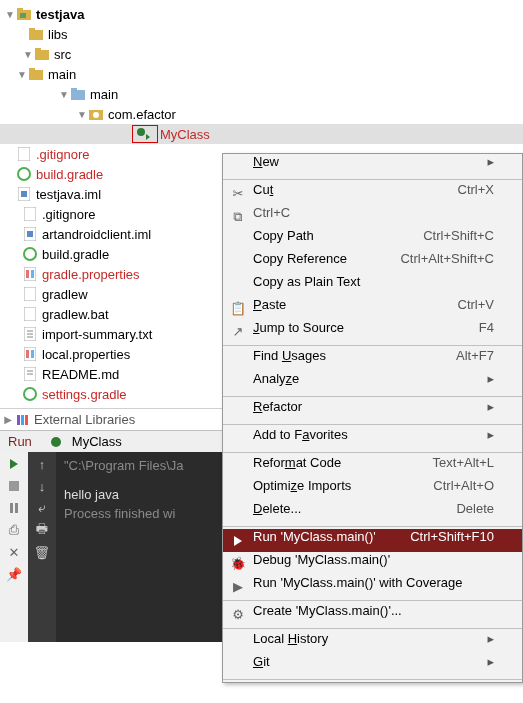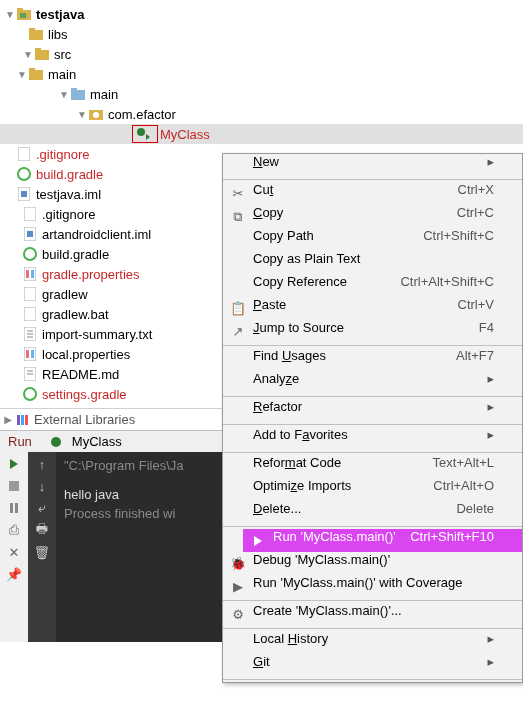--- a/index.html
+++ b/index.html
@@ -27,21 +27,21 @@
   .console .l1{ color:#8a8a8a; }
   .console .l2{ color:#ddd; }
   .gbtn{ width:16px;height:16px;display:flex;align-items:center;justify-content:center;color:#666;}
 
   
   .ctx { position:absolute; left:222px; top:153px; width:301px; background:#f2f2f2; border:1px solid #999; box-shadow:2px 2px 4px rgba(0,0,0,.25); }
   .mi { display:flex; height:23px; padding:0 28px 0 6px; }
   .mi .mic { width:18px; display:inline-flex; align-items:center; justify-content:center; margin-right:6px; color:#666; }
   .mi .mlbl { flex:1; }
   .mi .sc { color:#555; }
-  .mi.hi { background:#d946ef; color:#fff;margin-left:20px; }
+  .mi.hi { background:#7f1d1d; color:#fff; }
   .mi.hi .sc, .mi.hi .mic { color:#fff; }
   .sep { height:1px; background:#c0c0c0; margin:2px 0; }
   u { text-decoration:underline; }
 
   svg { display:block; }
 </style>
 </head>
 <body>
 
 <div class="tree">
@@ -303,36 +303,35 @@
       <span class="sc">▸</span>
     </div>
   <div class="sep"></div>
   <div class="mi">
       <span class="mic">✂</span>
       <span class="mlbl">Cu<u>t</u></span>
       <span class="sc">Ctrl+X</span>
     </div>
   <div class="mi">
       <span class="mic">⧉</span>
-      <span class="mlbl"><u>C</u>opy</span>
       <span class="sc">Ctrl+C</span>
     </div>
   <div class="mi">
       <span class="mic"></span>
       <span class="mlbl">Copy Path</span>
       <span class="sc">Ctrl+Shift+C</span>
     </div>
   <div class="mi">
       <span class="mic"></span>
-      <span class="mlbl">Copy as Plain Text</span>
-    </div>
-  <div class="mi">
-      <span class="mic"></span>
       <span class="mlbl">Copy Reference</span>
       <span class="sc">Ctrl+Alt+Shift+C</span>
+    </div>
+  <div class="mi">
+      <span class="mic"></span>
+      <span class="mlbl">Copy as Plain Text</span>
     </div>
   <div class="mi">
       <span class="mic">📋</span>
       <span class="mlbl"><u>P</u>aste</span>
       <span class="sc">Ctrl+V</span>
     </div>
   <div class="mi">
       <span class="mic">↗</span>
       <span class="mlbl"><u>J</u>ump to Source</span>
       <span class="sc">F4</span>

